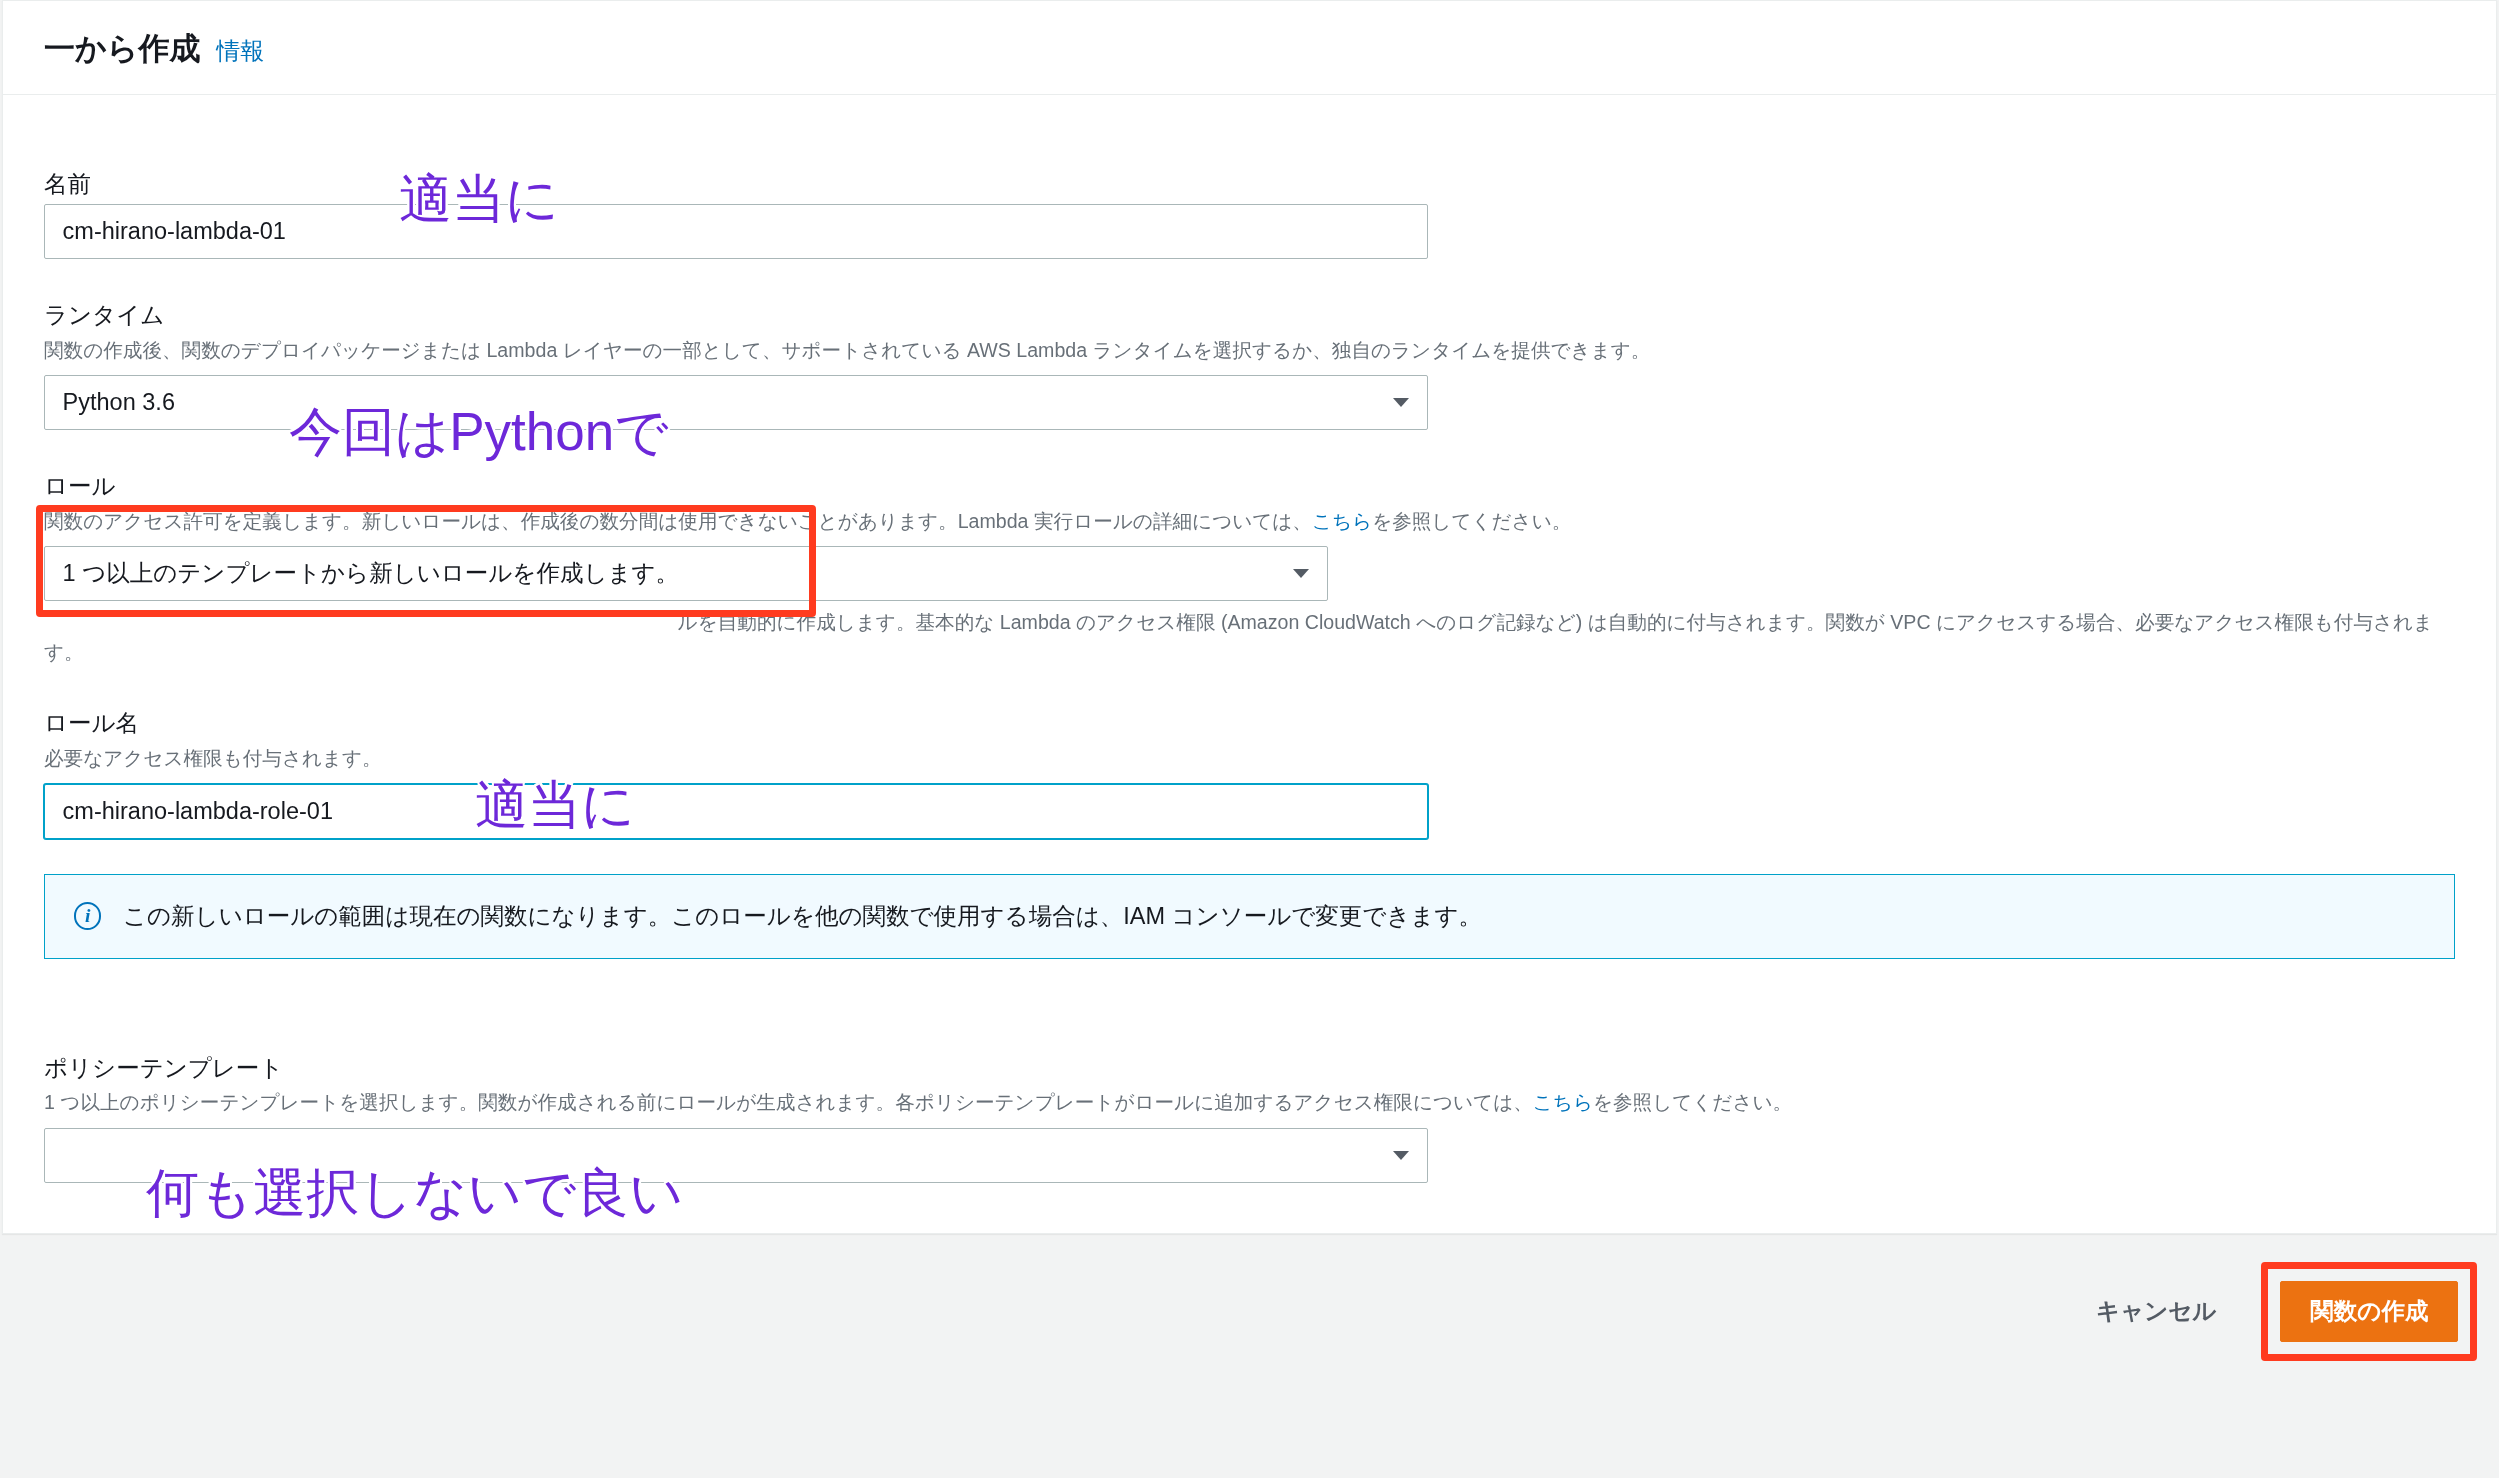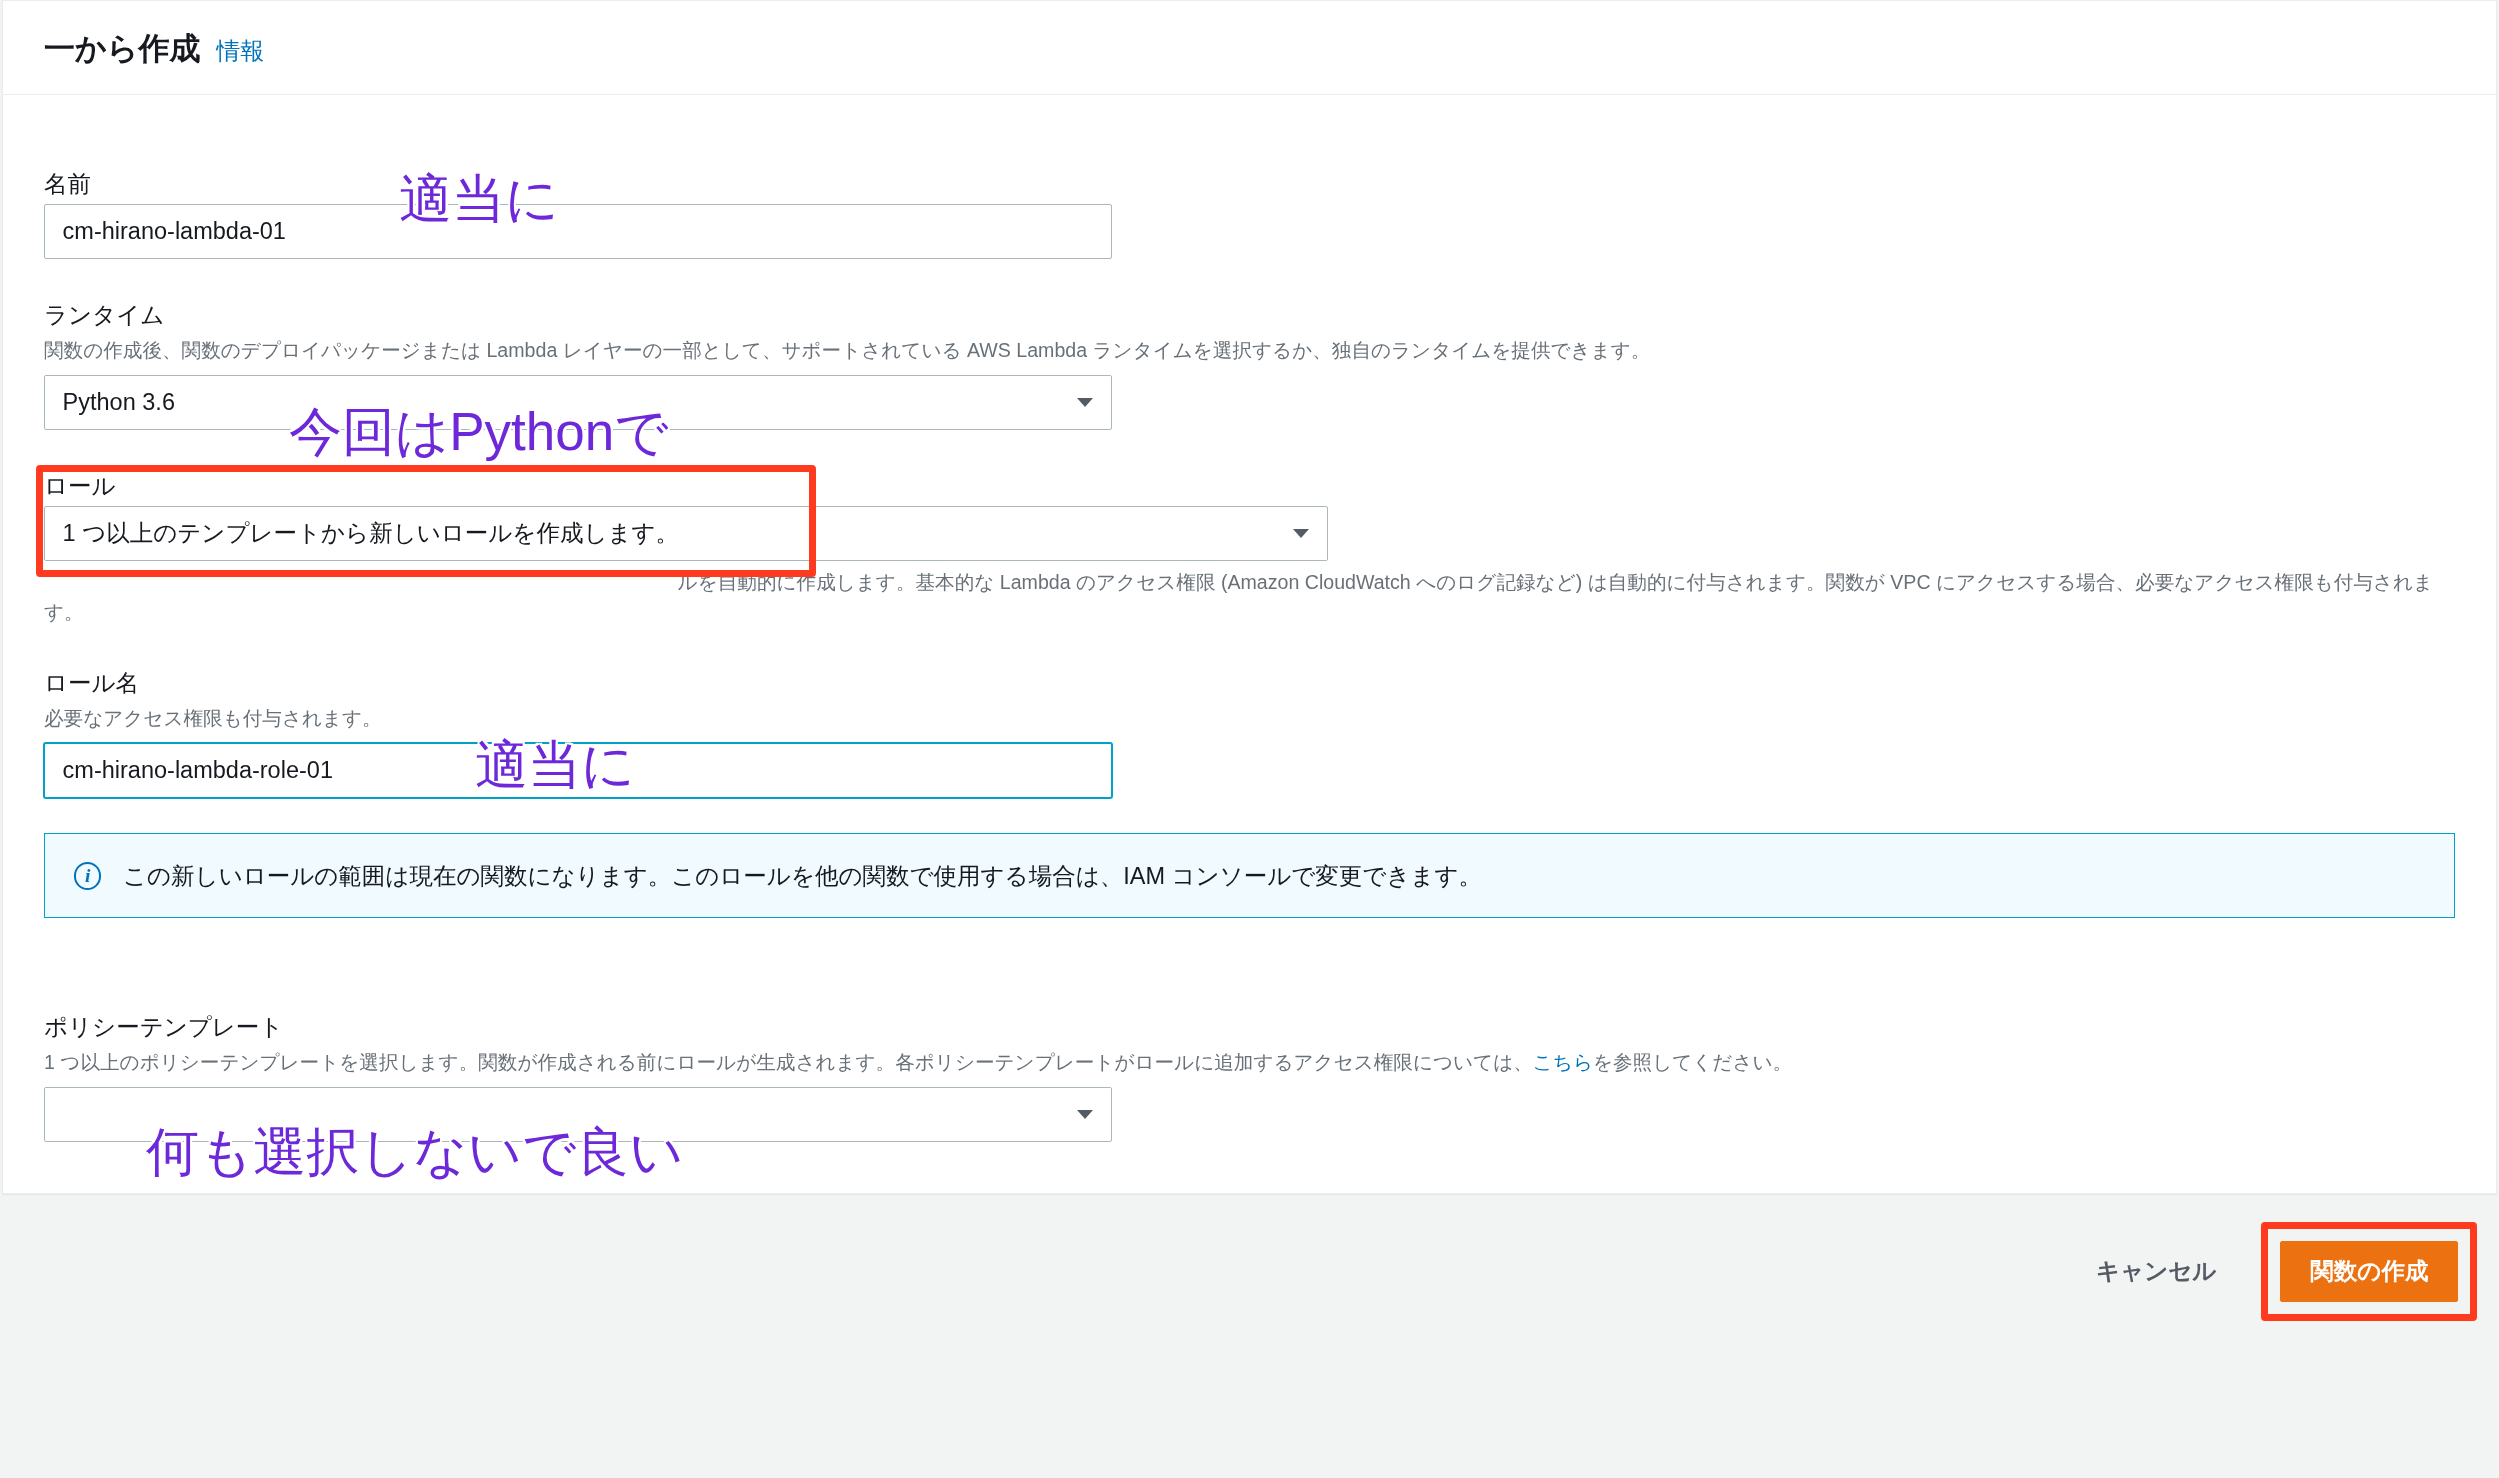--- a/index.html
+++ b/index.html
@@ -58,21 +58,21 @@
     margin-bottom: 9.8px;
   }
   .hint-after {
     font-size: 19.6px;
     color: #687078;
     line-height: 1.55;
     margin-top: 5.9px;
   }
   .link { color: #0073bb; }
   input.text-input, .select {
-    width: 1068px;
+    width: 1384px;
     height: 55px;
     border: 1px solid #aab7b8;
     border-radius: 2px;
     background: #fff;
     padding: 0 17.6px;
     font-size: 23.5px;
     color: #16191f;
     display: flex;
     align-items: center;
     justify-content: space-between;
@@ -205,20 +205,23 @@
       <div class="hint">関数の作成後、関数のデプロイパッケージまたは Lambda レイヤーの一部として、サポートされている AWS Lambda ランタイムを選択するか、独自のランタイムを提供できます。</div>
       <div class="select" tabindex="0">
         <span class="sel-text">Python 3.6</span>
         <span class="caret"></span>
       </div>
       <div class="annot" style="left:245px; top:98px;">今回はPythonで</div>
     </div>
 
     <div class="field-group">
       <label class="label">ロール</label>
+      <div class="hint">
+        <span>関数のアクセス許可を定義します。新しいロールは、作成後の数分間は使用できないことがあります。Lambda 実行ロールの詳細については、</span><span class="link">こちら</span><span>を参照してください。</span>
+      </div>
       <div class="role-row">
         <div class="select" tabindex="0">
           <span class="sel-text">1 つ以上のテンプレートから新しいロールを作成します。</span>
           <span class="caret"></span>
         </div>
         <div class="role-red-overlay"></div>
       </div>
       <div class="hint-after">
         <span style="visibility:hidden;">Lambda は、選択したポリシーテンプレートのアクセス権限を持つロー</span><span>ルを自動的に作成します。基本的な Lambda のアクセス権限 (Amazon CloudWatch へのログ記録など) は自動的に付与されます。関数が VPC にアクセスする場合、必要なアクセス権限も付与されます。</span>
       </div>

